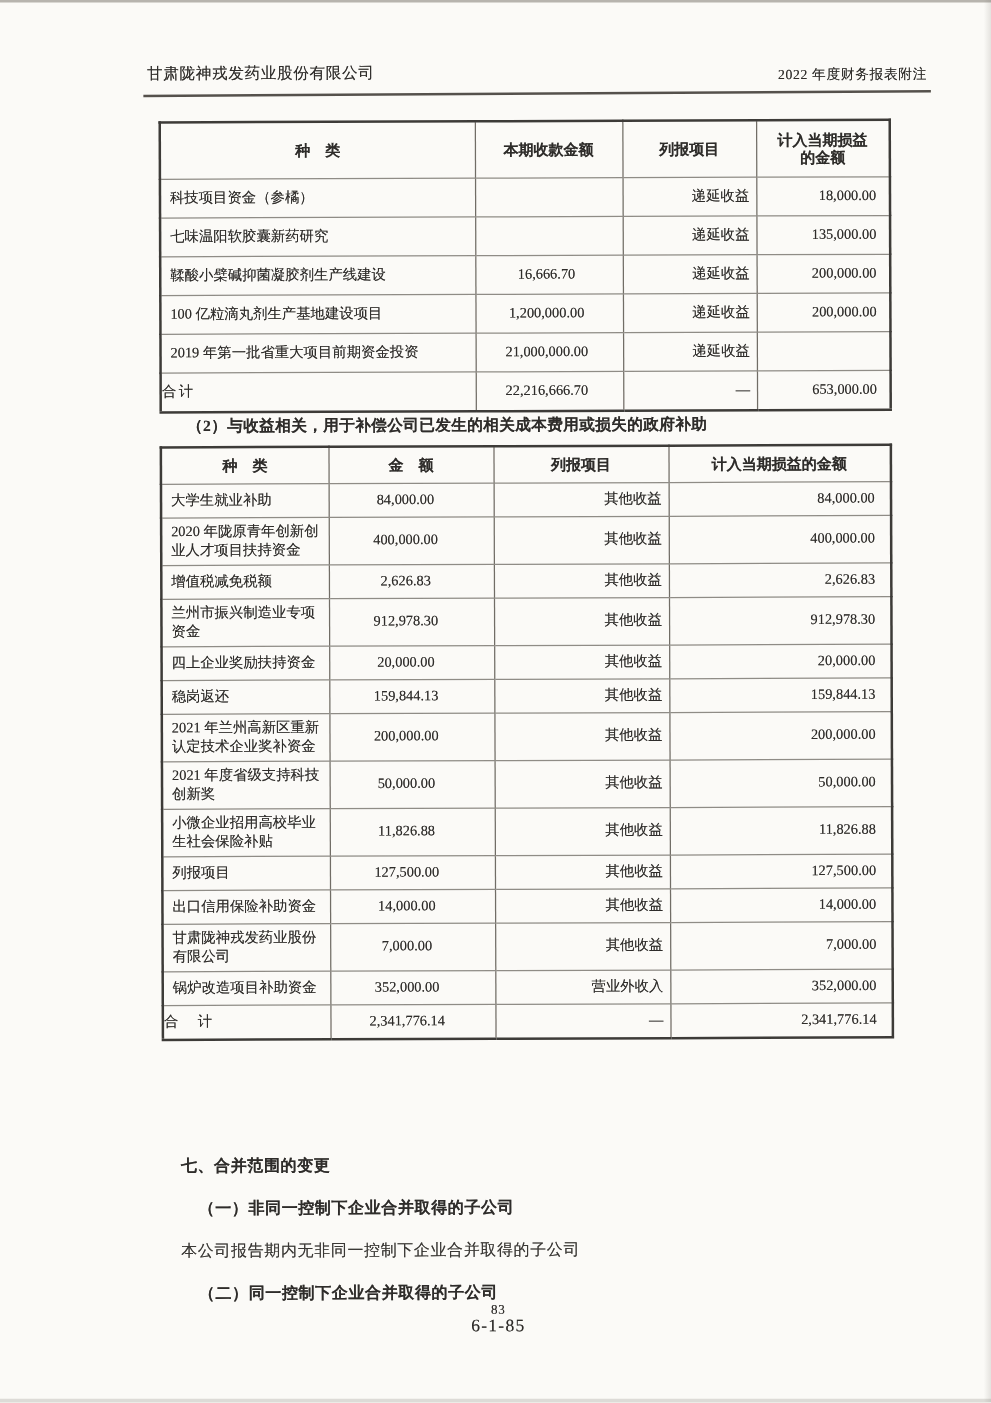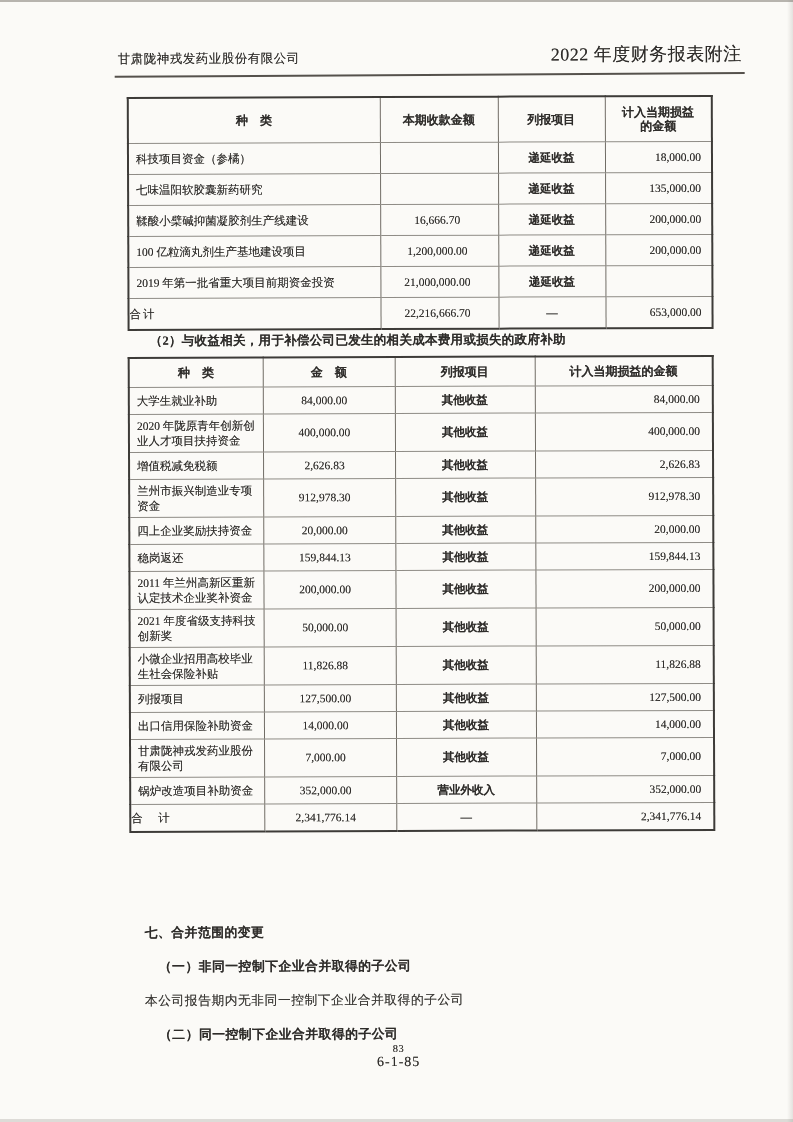--- a/index.html
+++ b/index.html
@@ -16,41 +16,41 @@
   
   .scan-edge-top{position:absolute;left:0;top:0;width:100%;height:2px;background:#b7b4ae;}
   .scan-edge-right{position:absolute;right:0;top:0;width:6px;height:100%;
     background:linear-gradient(to left,rgba(120,115,108,.18),rgba(120,115,108,0));}
   .scan-edge-bottom{position:absolute;left:0;bottom:0;width:100%;height:3px;background:rgba(130,126,120,.25);}
 
   .ink{ text-shadow:0 0 .5px rgba(40,38,35,.55); }
 
   
   .company{position:absolute;left:119px;top:50px;font-size:12.5px;letter-spacing:.5px;}
-  .doc-title{position:absolute;right:50px;top:43px;font-size:18px;letter-spacing:.5px;}
+  .doc-title{position:absolute;right:50px;top:53px;font-size:11px;letter-spacing:.5px;}
   .header-rule{position:absolute;left:116px;top:74px;width:630px;height:2px;background:#55514c;transform:rotate(-0.15deg);}
 
   
   table{border-collapse:collapse;table-layout:fixed;position:absolute;left:128px;
         font-size:11.5px;line-height:14.5px;color:#2e2c2a;}
   #table1{top:96px;width:584px;}
   #table2{top:356px;width:584px;}
   th,td{border:1px solid #8f8c86;border-left-color:#716d66;border-right-color:#716d66;
         padding:4px 5px;overflow:hidden;}
   table{border:2px solid #3d3b38;}
   th{font-weight:bold;text-align:center;font-size:12px;}
   #table1 th{height:36px;}
   #table1 th:nth-child(4){padding:2px 14px;}
   #table1 td{height:22px;}
   #table2 th{height:20px;}
   #table2 td{height:18px;}
   
   td.c0{text-align:left;padding-left:7px;}
   td.c1{text-align:center;}
-  td.c2{text-align:center;font-weight:bold;}
+  td.c2{text-align:right;}
   td.c3{text-align:right;}
   #table1 td.c1{padding-right:9px;}
   #table1 td.c3{padding-right:10px;}
   #table2 td.c1{padding-right:14px;}
   #table2 td.c3{padding-right:12px;}
   tr.total td{border-bottom:2px solid #3d3b38;}
   tr.total td.c0{text-align:left;padding-left:0;letter-spacing:2px;}
   
   col.t1c0{width:252px;} col.t1c1{width:118px;} col.t1c2{width:107px;} col.t1c3{width:107px;}
   col.t2c0{width:134px;} col.t2c1{width:132px;} col.t2c2{width:140px;} col.t2c3{width:178px;}
@@ -184,21 +184,21 @@
             <td class="c2">其他收益</td>
             <td class="c3">20,000.00</td>
           </tr>
           <tr>
             <td class="c0">稳岗返还</td>
             <td class="c1">159,844.13</td>
             <td class="c2">其他收益</td>
             <td class="c3">159,844.13</td>
           </tr>
           <tr>
-            <td class="c0">2011 年兰州高新区重新认定技术企业奖补资金</td>
+            <td class="c0">2021 年兰州高新区重新认定技术企业奖补资金</td>
             <td class="c1">200,000.00</td>
             <td class="c2">其他收益</td>
             <td class="c3">200,000.00</td>
           </tr>
           <tr>
             <td class="c0">2021 年度省级支持科技创新奖</td>
             <td class="c1">50,000.00</td>
             <td class="c2">其他收益</td>
             <td class="c3">50,000.00</td>
           </tr>

